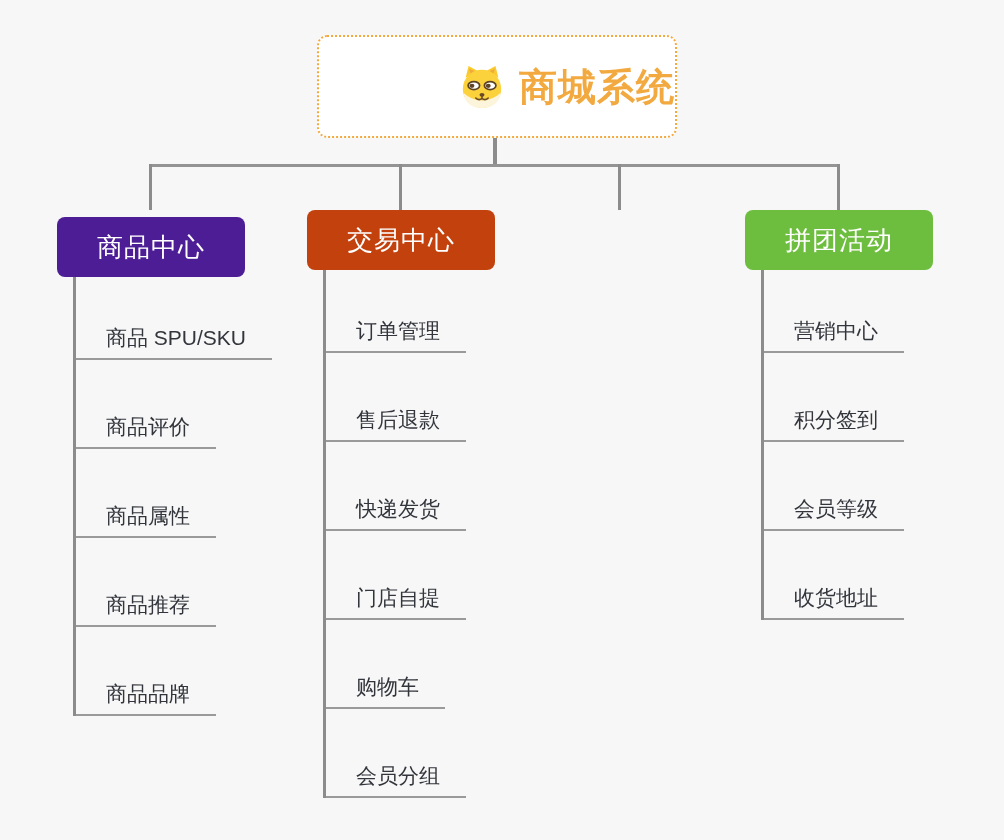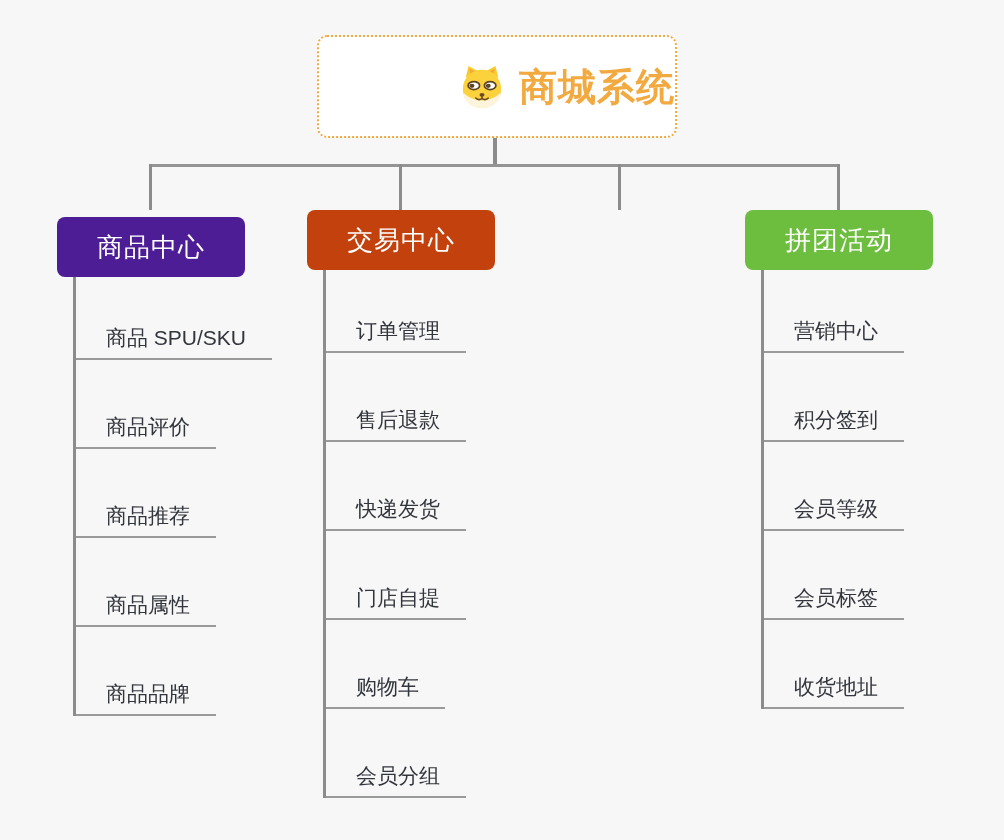--- a/index.html
+++ b/index.html
@@ -122,24 +122,24 @@
   <div class="branch branch-1">
     <div class="branch-header" style="background: #4c1d95; margin-top: 7px;">商品中心</div>
     <ul class="branch-items">
       <li class="first">
           <span>商品 SPU/SKU</span>
         </li>
       <li>
           <span>商品评价</span>
         </li>
       <li>
-          <span>商品推荐</span>
+          <span>商品属性</span>
         </li>
       <li>
-          <span>商品属性</span>
+          <span>商品推荐</span>
         </li>
       <li>
           <span>商品品牌</span>
         </li>
     </ul>
   </div>
 
   <div class="branch branch-2">
     <div class="branch-header" style="background: #c2410c;">交易中心</div>
     <ul class="branch-items">
@@ -171,21 +171,18 @@
       <li class="first">
           <span>营销中心</span>
         </li>
       <li>
           <span>积分签到</span>
         </li>
       <li>
           <span>会员等级</span>
         </li>
       <li>
-          <span>会员标签</span>
-        </li>
-      <li>
           <span>收货地址</span>
         </li>
     </ul>
   </div>
 
 </div>
 
 </body></html>

